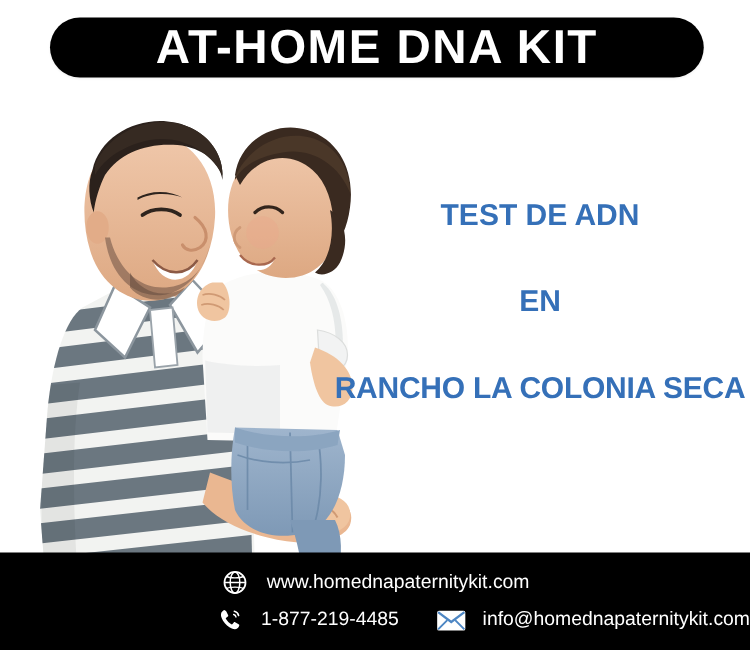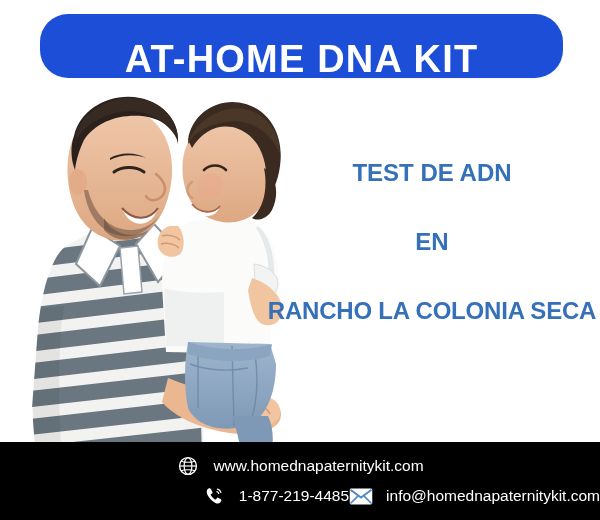--- a/index.html
+++ b/index.html
@@ -20,25 +20,25 @@
     background: #ffffff;
     overflow: hidden;
   }
 
   
   .header-badge {
     position: absolute;
     left: 40px;
     top: 14px;
     width: 523px;
-    height: 64px;
-    background: #1d4ed8;
+    height: 48px;
+    background: #000000;
     border-radius: 28px;
     display: flex;
-    align-items: flex-end;
+    align-items: center;
     justify-content: center;
     box-shadow: 0 1px 2px rgba(0,0,0,0.06);
   }
   .header-title {
     color: #ffffff;
     font-size: 38px;
     font-weight: bold;
     letter-spacing: 1.2px;
     line-height: 1;
     white-space: nowrap;
@@ -106,21 +106,21 @@
   .footer-row-2 {
     left: 0;
     right: 0;
     top: 42px;
     justify-content: flex-end;
   }
   .contact-item {
     display: flex;
     align-items: center;
   }
-  .contact-item + .contact-item { }
+  .contact-item + .contact-item { margin-left: 30px; }
   .contact-icon {
     display: inline-flex;
     align-items: center;
     justify-content: center;
     width: 24px;
     height: 24px;
     margin-right: 13px;
     flex: none;
   }
   .contact-icon svg { display: block; }

